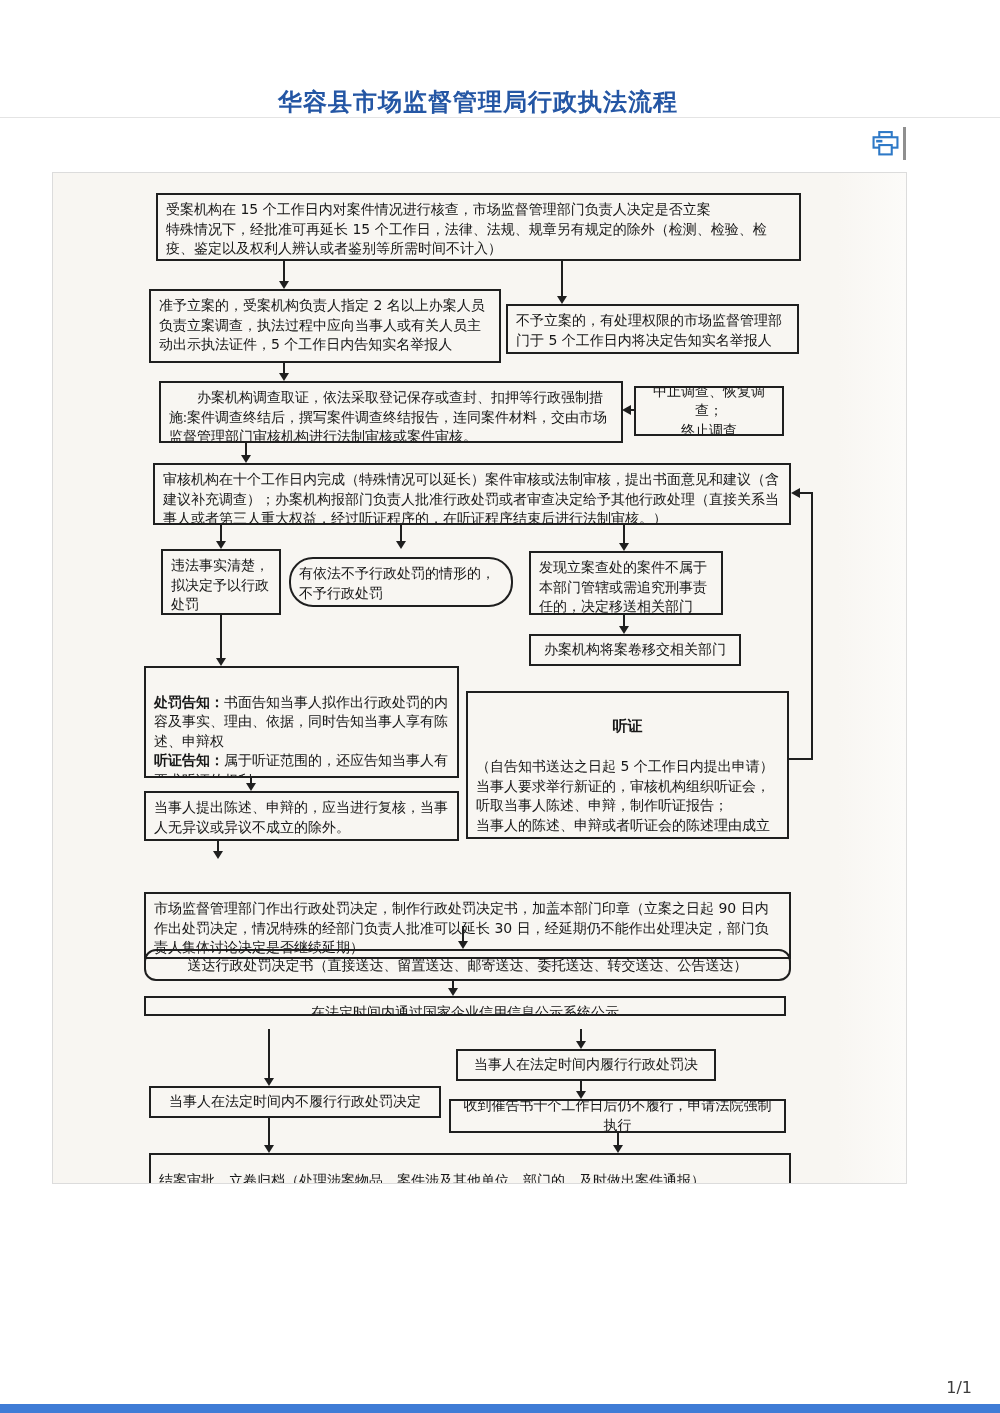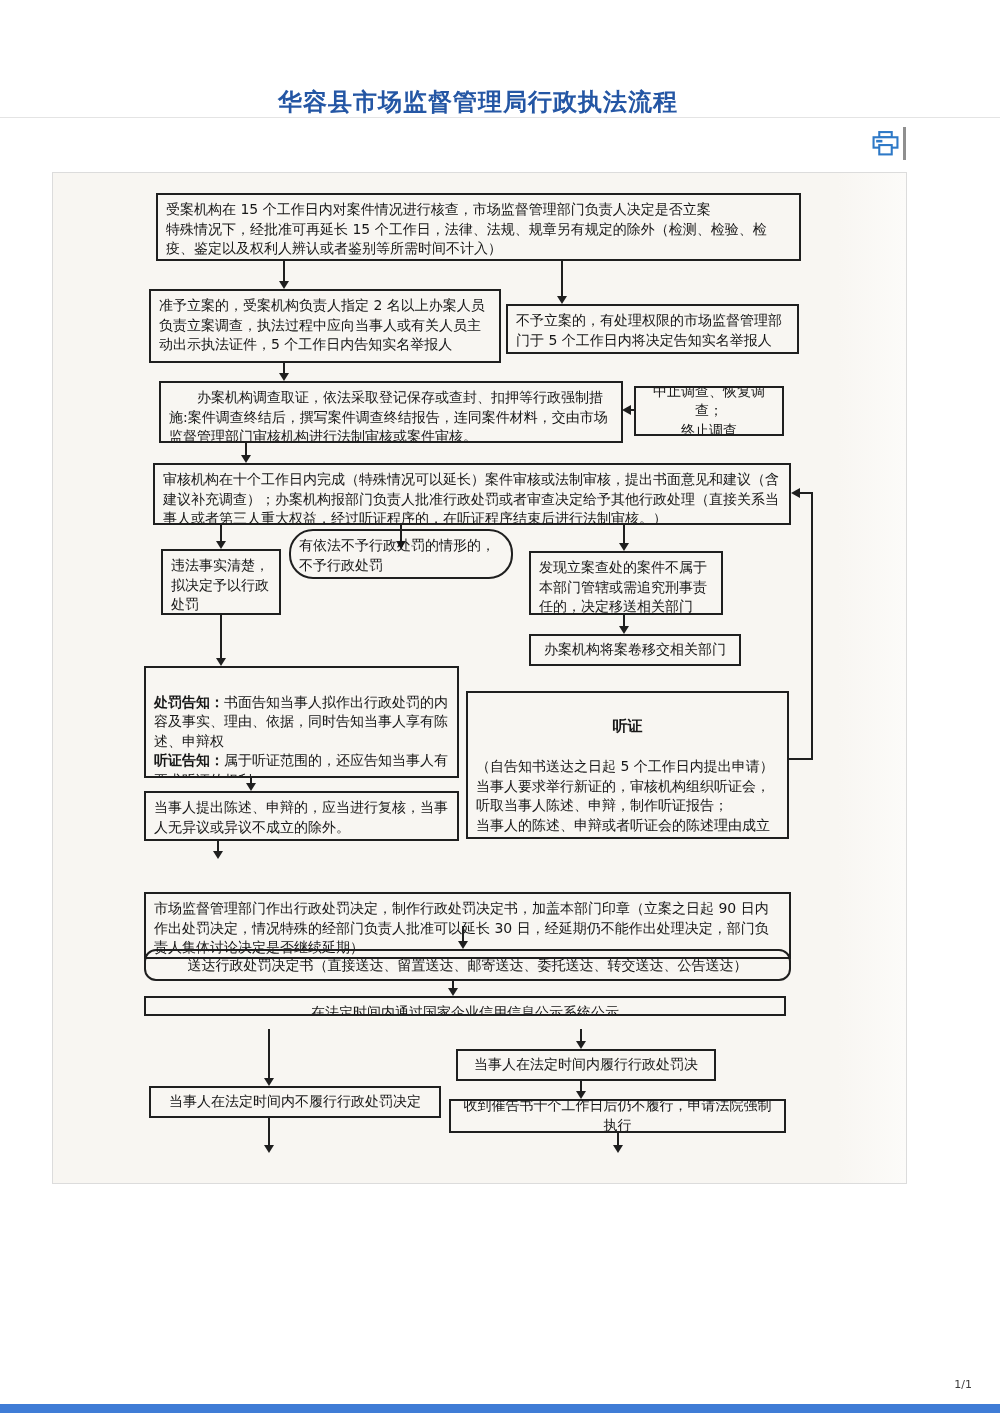--- a/index.html
+++ b/index.html
@@ -19,35 +19,35 @@
     border:1px solid #dcdcdc; overflow:hidden;
     background:linear-gradient(90deg,#f8f6f2 0%, #f8f6f2 92%, #fcfbf9 100%);
   }
   .node {
     position:absolute; box-sizing:border-box; border:2px solid #1f1f1f;
     padding:5px 8px; font-size:14px; line-height:1.4; color:#161616;
     white-space:pre-line; overflow:hidden; background:transparent;
   }
   .center { text-align:center; }
   .vcenter { display:flex; align-items:center; justify-content:center; text-align:center; padding:2px 6px; }
-  .indent1 { text-indent:2em; }
+  .indent1 { text-indent:2em;font-family:Liberation Serif, serif; }
   .arrow-v { position:absolute; width:2px; background:#1f1f1f; }
   .arrow-v::after {
     content:""; position:absolute; left:-4px; bottom:-8px; width:0; height:0;
     border-left:5px solid transparent; border-right:5px solid transparent; border-top:8px solid #1f1f1f;
   }
   .line-v { position:absolute; width:2px; background:#1f1f1f; }
   .line-h { position:absolute; height:2px; background:#1f1f1f; }
   .arrow-left { position:absolute; height:2px; background:#1f1f1f; }
   .arrow-left::after {
     content:""; position:absolute; left:-9px; top:-4px; width:0; height:0;
     border-top:5px solid transparent; border-bottom:5px solid transparent; border-right:9px solid #1f1f1f;
   }
   .hearing-title { text-align:center; font-weight:bold; font-size:15px; margin-bottom:1px; }
-  .page-indicator { position:absolute; right:28px; top:1378px; font-size:11px; color:#3c3c3c; }
+  .page-indicator { position:absolute; right:28px; top:1378px; font-size:16px; color:#3c3c3c; }
   .footer-bar { position:absolute; left:0; bottom:0; width:100%; height:9px; background:#3f7cd6; }
   b { font-weight:bold; }
 </style>
 </head>
 <body>
 
 <div class="title">华容县市场监督管理局行政执法流程</div>
 <div class="title-rule"></div>
 
 <div class="print-btn">
@@ -84,21 +84,21 @@
   <div class="arrow-v" style="left:192px; top:270px; height:12px;"></div>
 
   <div class="node" style="left:100px; top:290px; width:638px; height:62px;">审核机构在十个工作日内完成（特殊情况可以延长）案件审核或法制审核，提出书面意见和建议（含建议补充调查）；办案机构报部门负责人批准行政处罚或者审查决定给予其他行政处理（直接关系当事人或者第三人重大权益，经过听证程序的，在听证程序结束后进行法制审核。）</div>
 
   <div class="arrow-v" style="left:167px; top:352px; height:16px;"></div>
   <div class="arrow-v" style="left:347px; top:352px; height:16px;"></div>
   <div class="arrow-v" style="left:570px; top:352px; height:18px;"></div>
 
   <div class="node" style="left:108px; top:376px; width:120px; height:66px;">违法事实清楚，拟决定予以行政处罚</div>
 
-  <div class="node" style="left:236px; top:356px; width:224px; height:50px;border-radius:24px;">有依法不予行政处罚的情形的，不予行政处罚</div>
+  <div class="node" style="left:236px; top:384px; width:224px; height:50px;border-radius:24px;">有依法不予行政处罚的情形的，不予行政处罚</div>
 
   <div class="node" style="left:476px; top:378px; width:194px; height:64px;">发现立案查处的案件不属于本部门管辖或需追究刑事责任的，决定移送相关部门</div>
 
   <div class="arrow-v" style="left:570px; top:442px; height:11px;"></div>
 
   <div class="node vcenter" style="left:476px; top:461px; width:212px; height:32px;">办案机构将案卷移交相关部门</div>
 
   <div class="arrow-v" style="left:167px; top:442px; height:43px;"></div>
 
   <div class="node" style="left:91px; top:493px; width:315px; height:112px;">
@@ -140,17 +140,18 @@
 
   <div class="node vcenter" style="left:96px; top:913px; width:292px; height:32px;">当事人在法定时间内不履行行政处罚决定</div>
 
   <div class="arrow-v" style="left:527px; top:908px; height:10px;"></div>
 
   <div class="node vcenter" style="left:396px; top:926px; width:337px; height:34px;">收到催告书十个工作日后仍不履行，申请法院强制执行</div>
 
   <div class="arrow-v" style="left:215px; top:945px; height:27px;"></div>
   <div class="arrow-v" style="left:564px; top:960px; height:12px;"></div>
 
+  <div class="node" style="left:96px; top:980px; width:642px; height:45px; padding-top:16px;">结案审批，立卷归档（处理涉案物品、案件涉及其他单位、部门的，及时做出案件通报）</div>
 
 </div>
 
 <div class="page-indicator">1/1</div>
 <div class="footer-bar"></div>
 
 </body></html>

